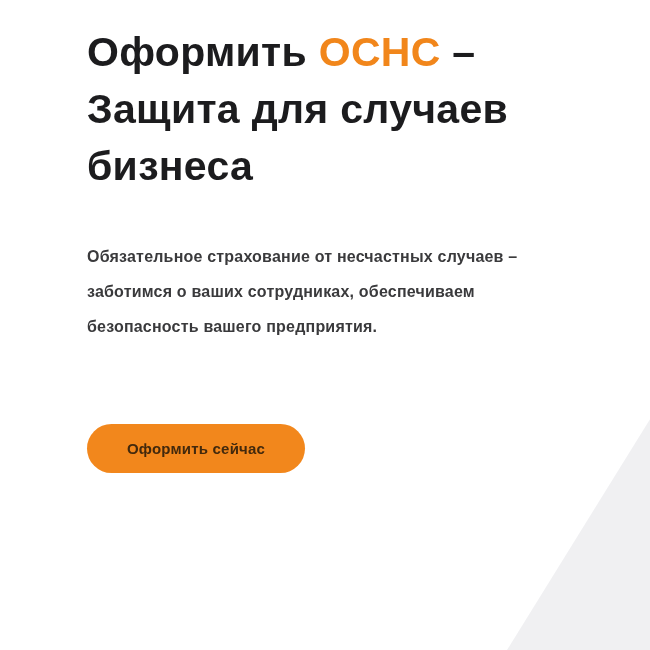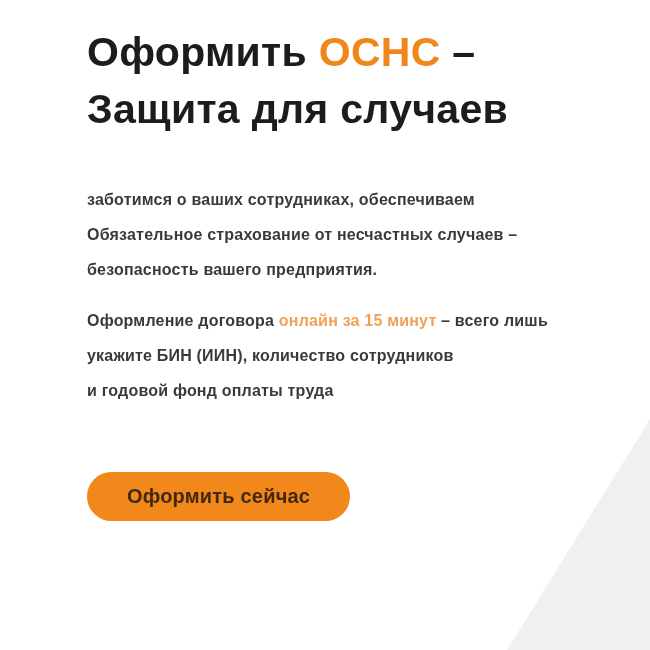--- a/index.html
+++ b/index.html
@@ -64,44 +64,39 @@
     align-items: center;
     justify-content: center;
     margin-top: 64px;
     height: 49px;
     padding: 0 40px;
     border: none;
     border-radius: 26px;
     background: var(--button-bg);
     color: var(--button-text);
     font-family: inherit;
-    font-size: 20px;
+    font-size: 15px;
     font-weight: 700;
     letter-spacing: 0.2px;
     cursor: pointer;
     white-space: nowrap;
   }
 </style>
 </head>
 <body>
 
 <div class="bg-shape"></div>
 
 <div class="content">
 
-  <h1 class="title"><span>Оформить</span> <span class="accent">ОСНС</span> <span>–</span><br><span>Защита для случаев</span><br></h1>
+  <h1 class="title"><span>Оформить</span> <span class="accent">ОСНС</span> <span>–</span><br><span>Защита для случаев</span><br><span>бизнеса</span></h1>
 
 
   <p class="para about">
+    <span class="line">Обязательное страхование от несчастных случаев –</span>
     <span class="line">заботимся о ваших сотрудниках, обеспечиваем</span>
-    <span class="line">Обязательное страхование от несчастных случаев –</span>
     <span class="line">безопасность вашего предприятия.</span>
   </p>
 
-  <p class="para process">
-    <span class="line"><span>Оформление договора</span> <span class="hl">онлайн за 15 минут</span> <span>– всего лишь</span></span>
-    <span class="line">укажите БИН (ИИН), количество сотрудников</span>
-    <span class="line">и годовой фонд оплаты труда</span>
-  </p>
 
   <button class="cta">Оформить сейчас</button>
 
 </div>
 
 </body></html>

